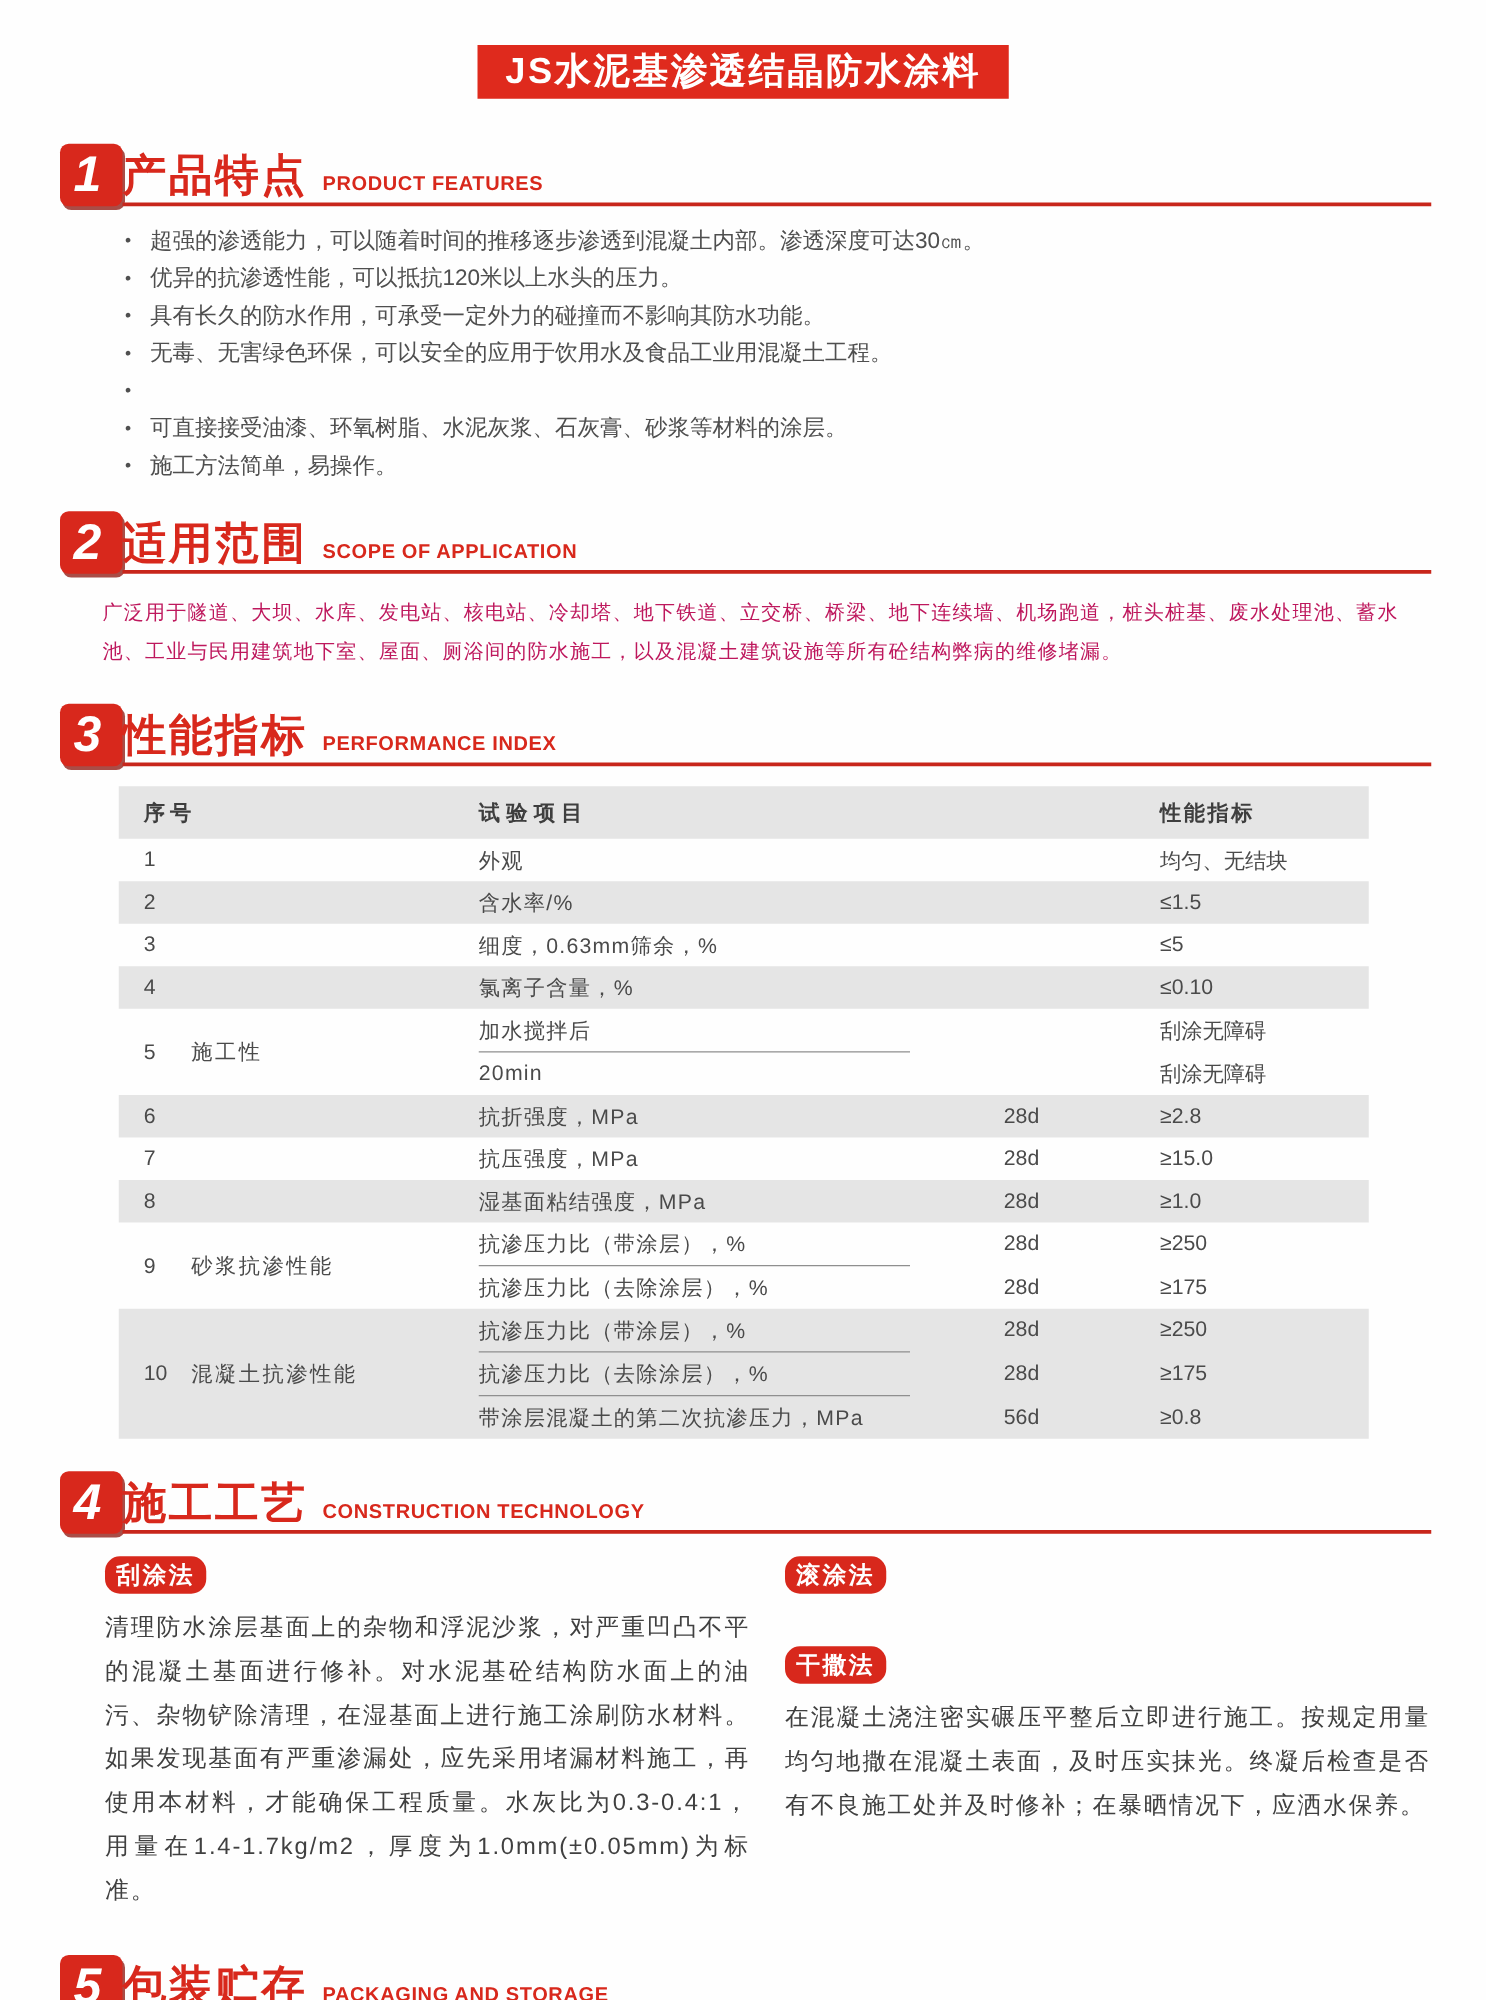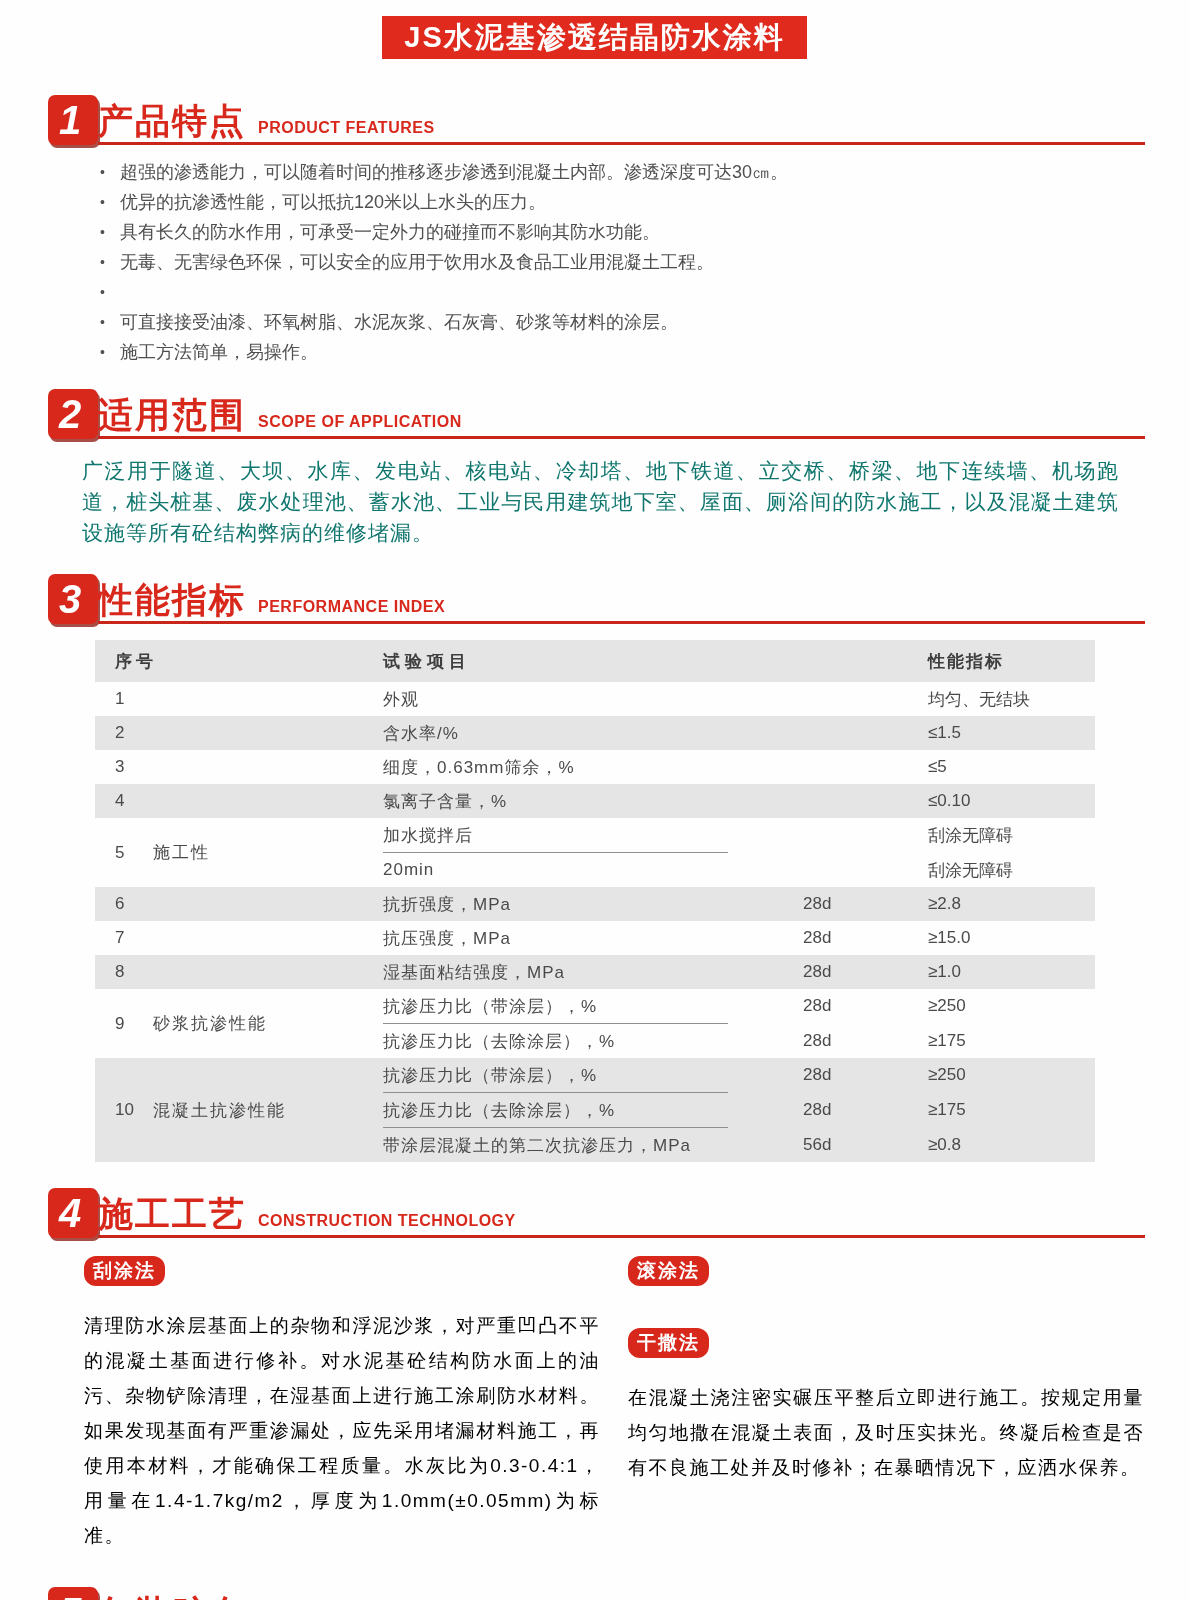--- a/index.html
+++ b/index.html
@@ -5,21 +5,21 @@
   * { margin:0; padding:0; box-sizing:border-box; }
   html,body { background:#ffffff; }
   body {
     width:1189px; height:1600px; position:relative; overflow:hidden;
     font-family:"Liberation Sans","DejaVu Sans",sans-serif;
     color:#4c4c4c;
   }
   .page { width:1189px; height:1600px; background:#fefefe; position:relative; }
 
   
-  .banner-wrap { display:flex; justify-content:center; padding-top:16px; }
+  .banner-wrap { display:flex; justify-content:center; padding-top:36px; }
   .banner {
     background:#df2a1d; color:#ffffff; font-weight:bold; font-size:29px;
     padding:5px 22px; letter-spacing:2px; line-height:1.15;
   }
 
   
   .sec-header { display:flex; align-items:flex-end; margin:0 44px 0 48px; }
   .sec-num {
     width:50px; height:50px; background:#d8281c; border-radius:7px;
     color:#fff; font-size:40px; font-weight:bold; font-style:italic;
@@ -34,22 +34,22 @@
   .sec-title { color:#d8281c; font-size:35px; font-weight:bold; letter-spacing:2px; line-height:1; }
   .sec-sub { color:#d8281c; font-size:16px; font-weight:bold; margin-left:12px; letter-spacing:.5px; }
 
   
   .bullets { margin:12px 60px 0 100px; }
   .bullet { display:flex; font-size:18px; line-height:30px; color:#4f4f4f; }
   .bullet .dot { width:20px; flex:0 0 auto; font-size:14px; color:#4f4f4f; }
 
   
   .para {
-    margin:16px 70px 0 82px; font-size:21px; line-height:31px;
-    color:#0f766e; text-align:justify; letter-spacing:1px;
+    margin:16px 70px 0 82px; font-size:16px; line-height:31px;
+    color:#be185d; text-align:justify; letter-spacing:1px;
   }
 
   
   .ptable { margin:16px 44px 0 95px; width:1000px; font-size:17px; color:#4a4a4a; }
   .t-row { display:flex; align-items:stretch; }
   .t-row.shade { background:#e5e5e5; }
   .t-head { background:#e5e5e5; font-weight:bold; color:#3e3e3e; height:42px; align-items:center; }
   .cell-no { width:58px; padding-left:20px; display:flex; align-items:center; flex:0 0 auto; }
   .cell-cat { width:230px; display:flex; align-items:center; flex:0 0 auto; letter-spacing:2px; }
   .cell-nocat { width:288px; padding-left:20px; display:flex; align-items:center; flex:0 0 auto; letter-spacing:4px; }
@@ -63,21 +63,21 @@
   .sub-divider { width:345px; border-top:1px solid #8f8f8f; }
 
   
   .cols { display:flex; margin:18px 50px 0 84px; gap:28px; }
   .col { width:516px; flex:0 0 auto; }
   .chip {
     display:inline-block; background:#d8281c; color:#fff; font-size:19px;
     font-weight:bold; padding:2px 9px; letter-spacing:2px;border-radius:12px;
   }
   .col-body {
-    margin-top:22px; font-size:19px; line-height:35px; color:#000000;
+    margin-top:10px; font-size:19px; line-height:35px; color:#404040;
     text-align:justify; letter-spacing:1.5px;
   }
   .chip-gap { margin-top:42px; }
 
   
   .mt-s1 { margin-top:36px; }
   .mt-s2 { margin-top:22px; }
   .mt-s3 { margin-top:26px; }
   .mt-s4 { margin-top:26px; }
   .mt-s5 { margin-top:34px; }

